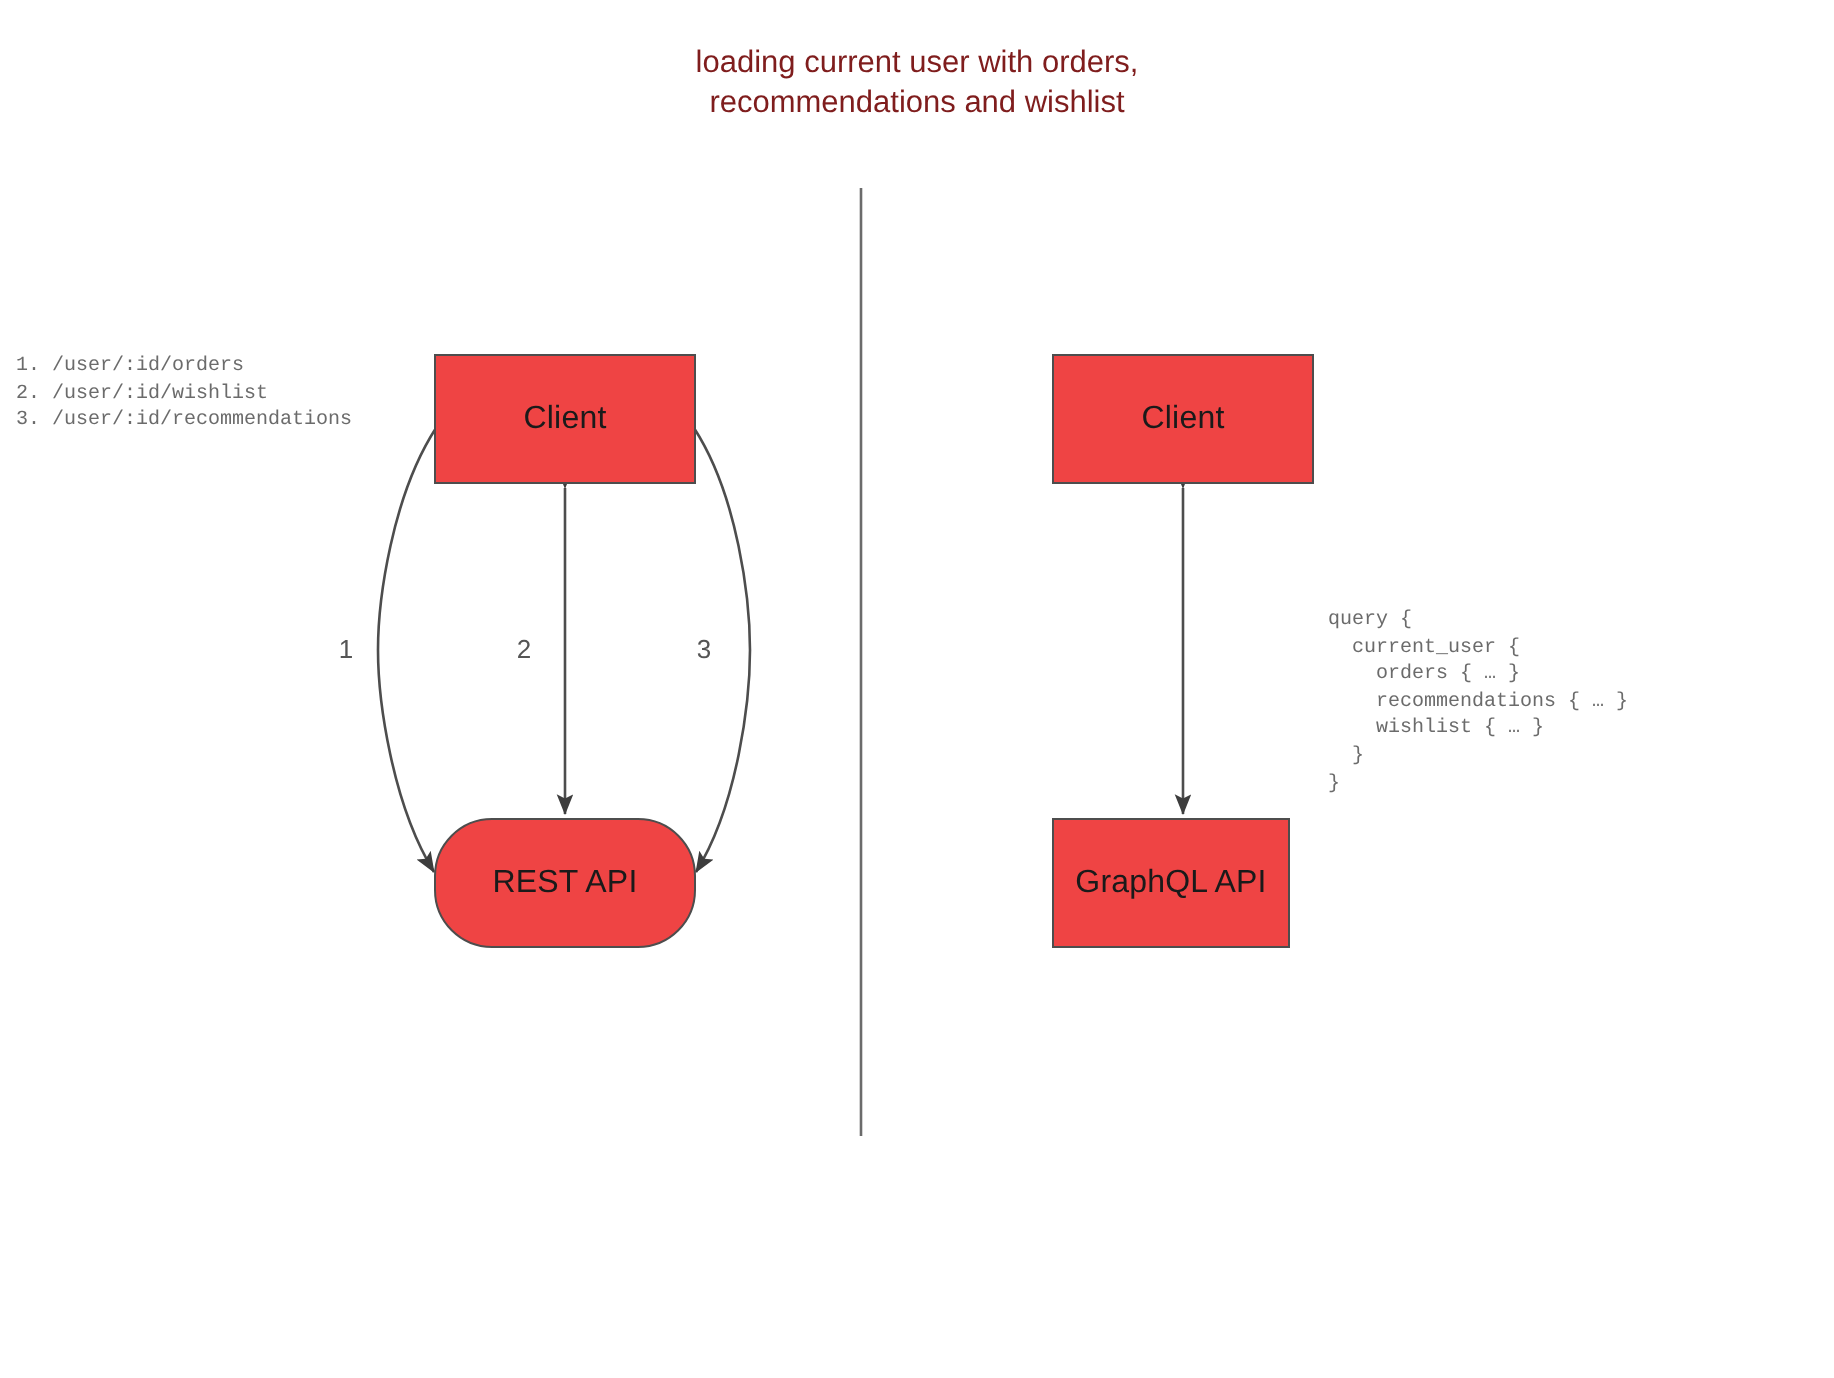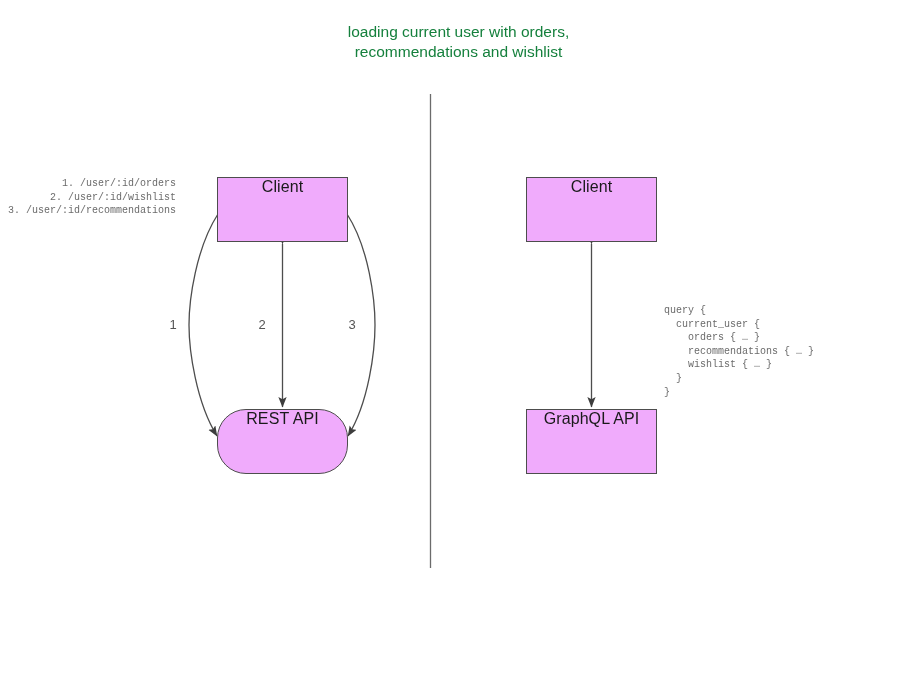--- a/index.html
+++ b/index.html
@@ -23,62 +23,62 @@
     height: 689px;
   }
   .diagram-title {
     position: absolute;
     left: 0;
     top: 22px;
     width: 917px;
     text-align: center;
     font-size: 15.5px;
     line-height: 20px;
-    color: #15803d;
+    color: #7f1d1d;
     white-space: pre-line;
   }
   .node-box {
     position: absolute;
     box-sizing: border-box;
-    background: #f0abfc;
+    background: #ef4444;
     border: 1.4px solid #4d4d4d;
     display: flex;
-    align-items: flex-start;
+    align-items: center;
     justify-content: center;
   }
   .node-label {
     font-size: 16px;
     color: #1a1a1a;
     letter-spacing: 0.1px;
   }
   #client-rest-box   { left: 217px; top: 177px; width: 131px; height: 65px; }
   #rest-api-box      { left: 217px; top: 409px; width: 131px; height: 65px; border-radius: 29px; }
   #client-gql-box    { left: 526px; top: 177px; width: 131px; height: 65px; }
-  #graphql-api-box   { left: 526px; top: 409px; width: 131px; height: 65px; }
+  #graphql-api-box   { left: 526px; top: 409px; width: 119px; height: 65px; }
 
   .edge-number {
     position: absolute;
     font-size: 13px;
     color: #555555;
     text-align: center;
     width: 20px;
   }
   #edge-number-1 { left: 163px; top: 317px; }
   #edge-number-2 { left: 252px; top: 317px; }
   #edge-number-3 { left: 342px; top: 317px; }
 
   .code-block {
     position: absolute;
     font-family: "Liberation Mono", monospace;
     font-size: 10px;
     line-height: 13.6px;
     color: #6b6b6b;
     white-space: pre;
   }
-  #rest-endpoint-list { left: 8px; top: 177px; text-align: right; }
+  #rest-endpoint-list { left: 8px; top: 177px; }
   #graphql-query-block { left: 664px; top: 278px; margin-top: 26px; }
 </style>
 </head>
 <body>
 
 <svg id="canvas" viewBox="0 0 917 689">
   <defs>
     <marker id="arrowhead" markerWidth="9" markerHeight="9" refX="7.6" refY="3.2" orient="auto" markerUnits="strokeWidth">
       <path d="M0,0 L8,3.2 L0,6.4 L1.6,3.2 Z" fill="#3d3d3d"></path>
     </marker>

